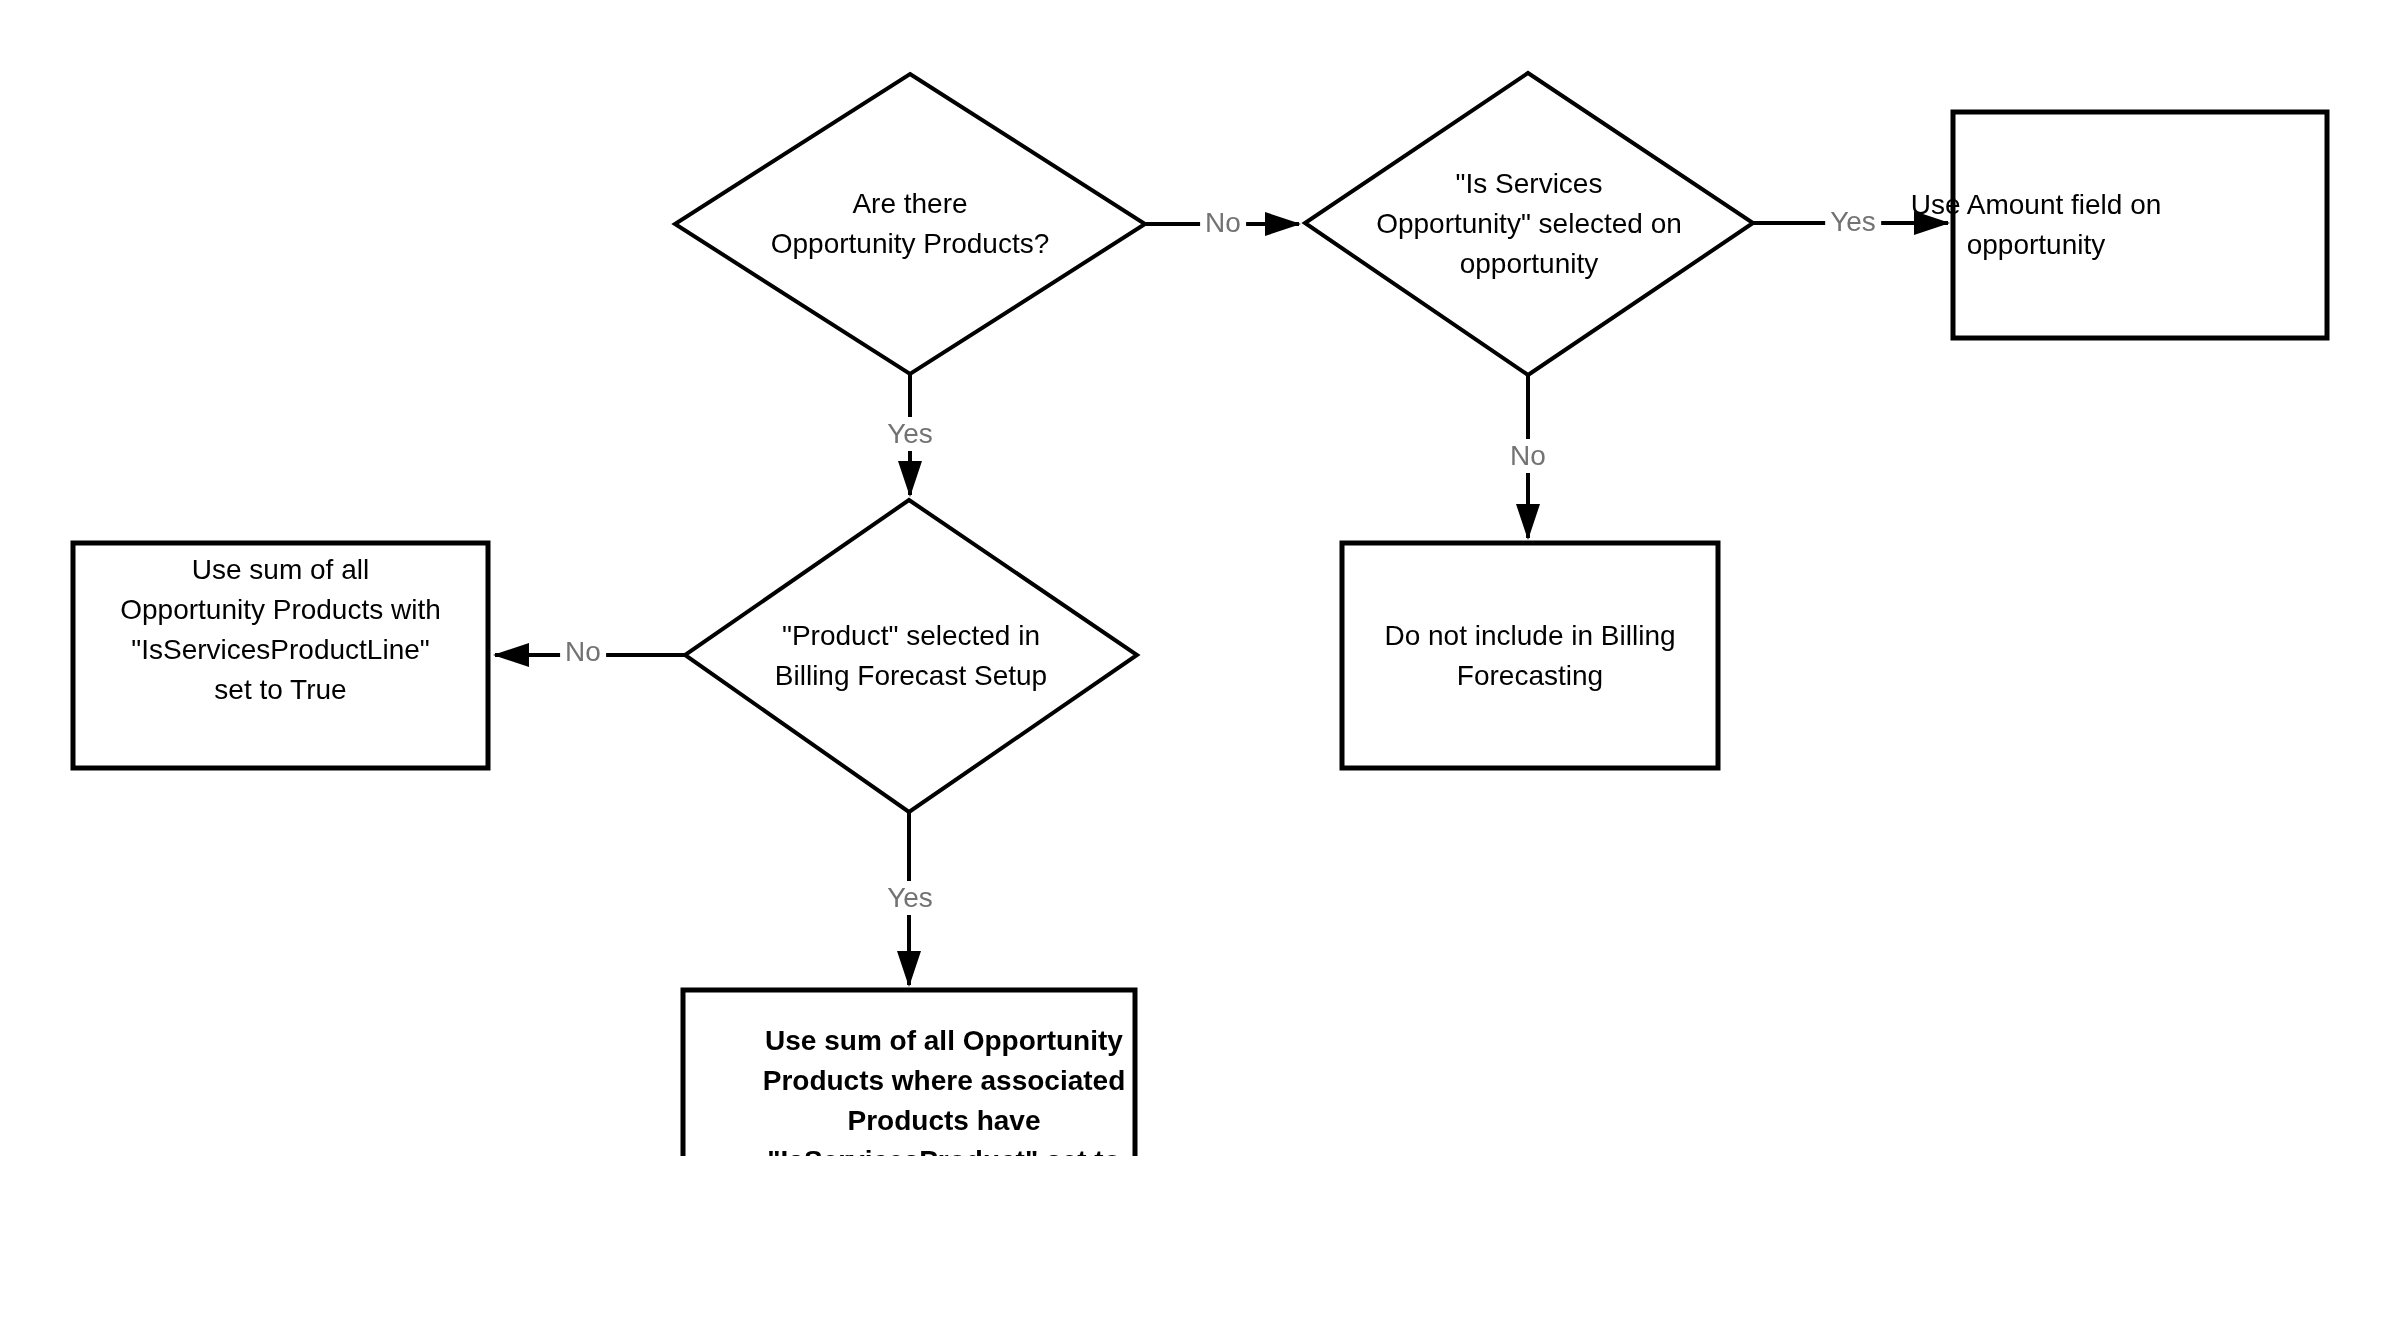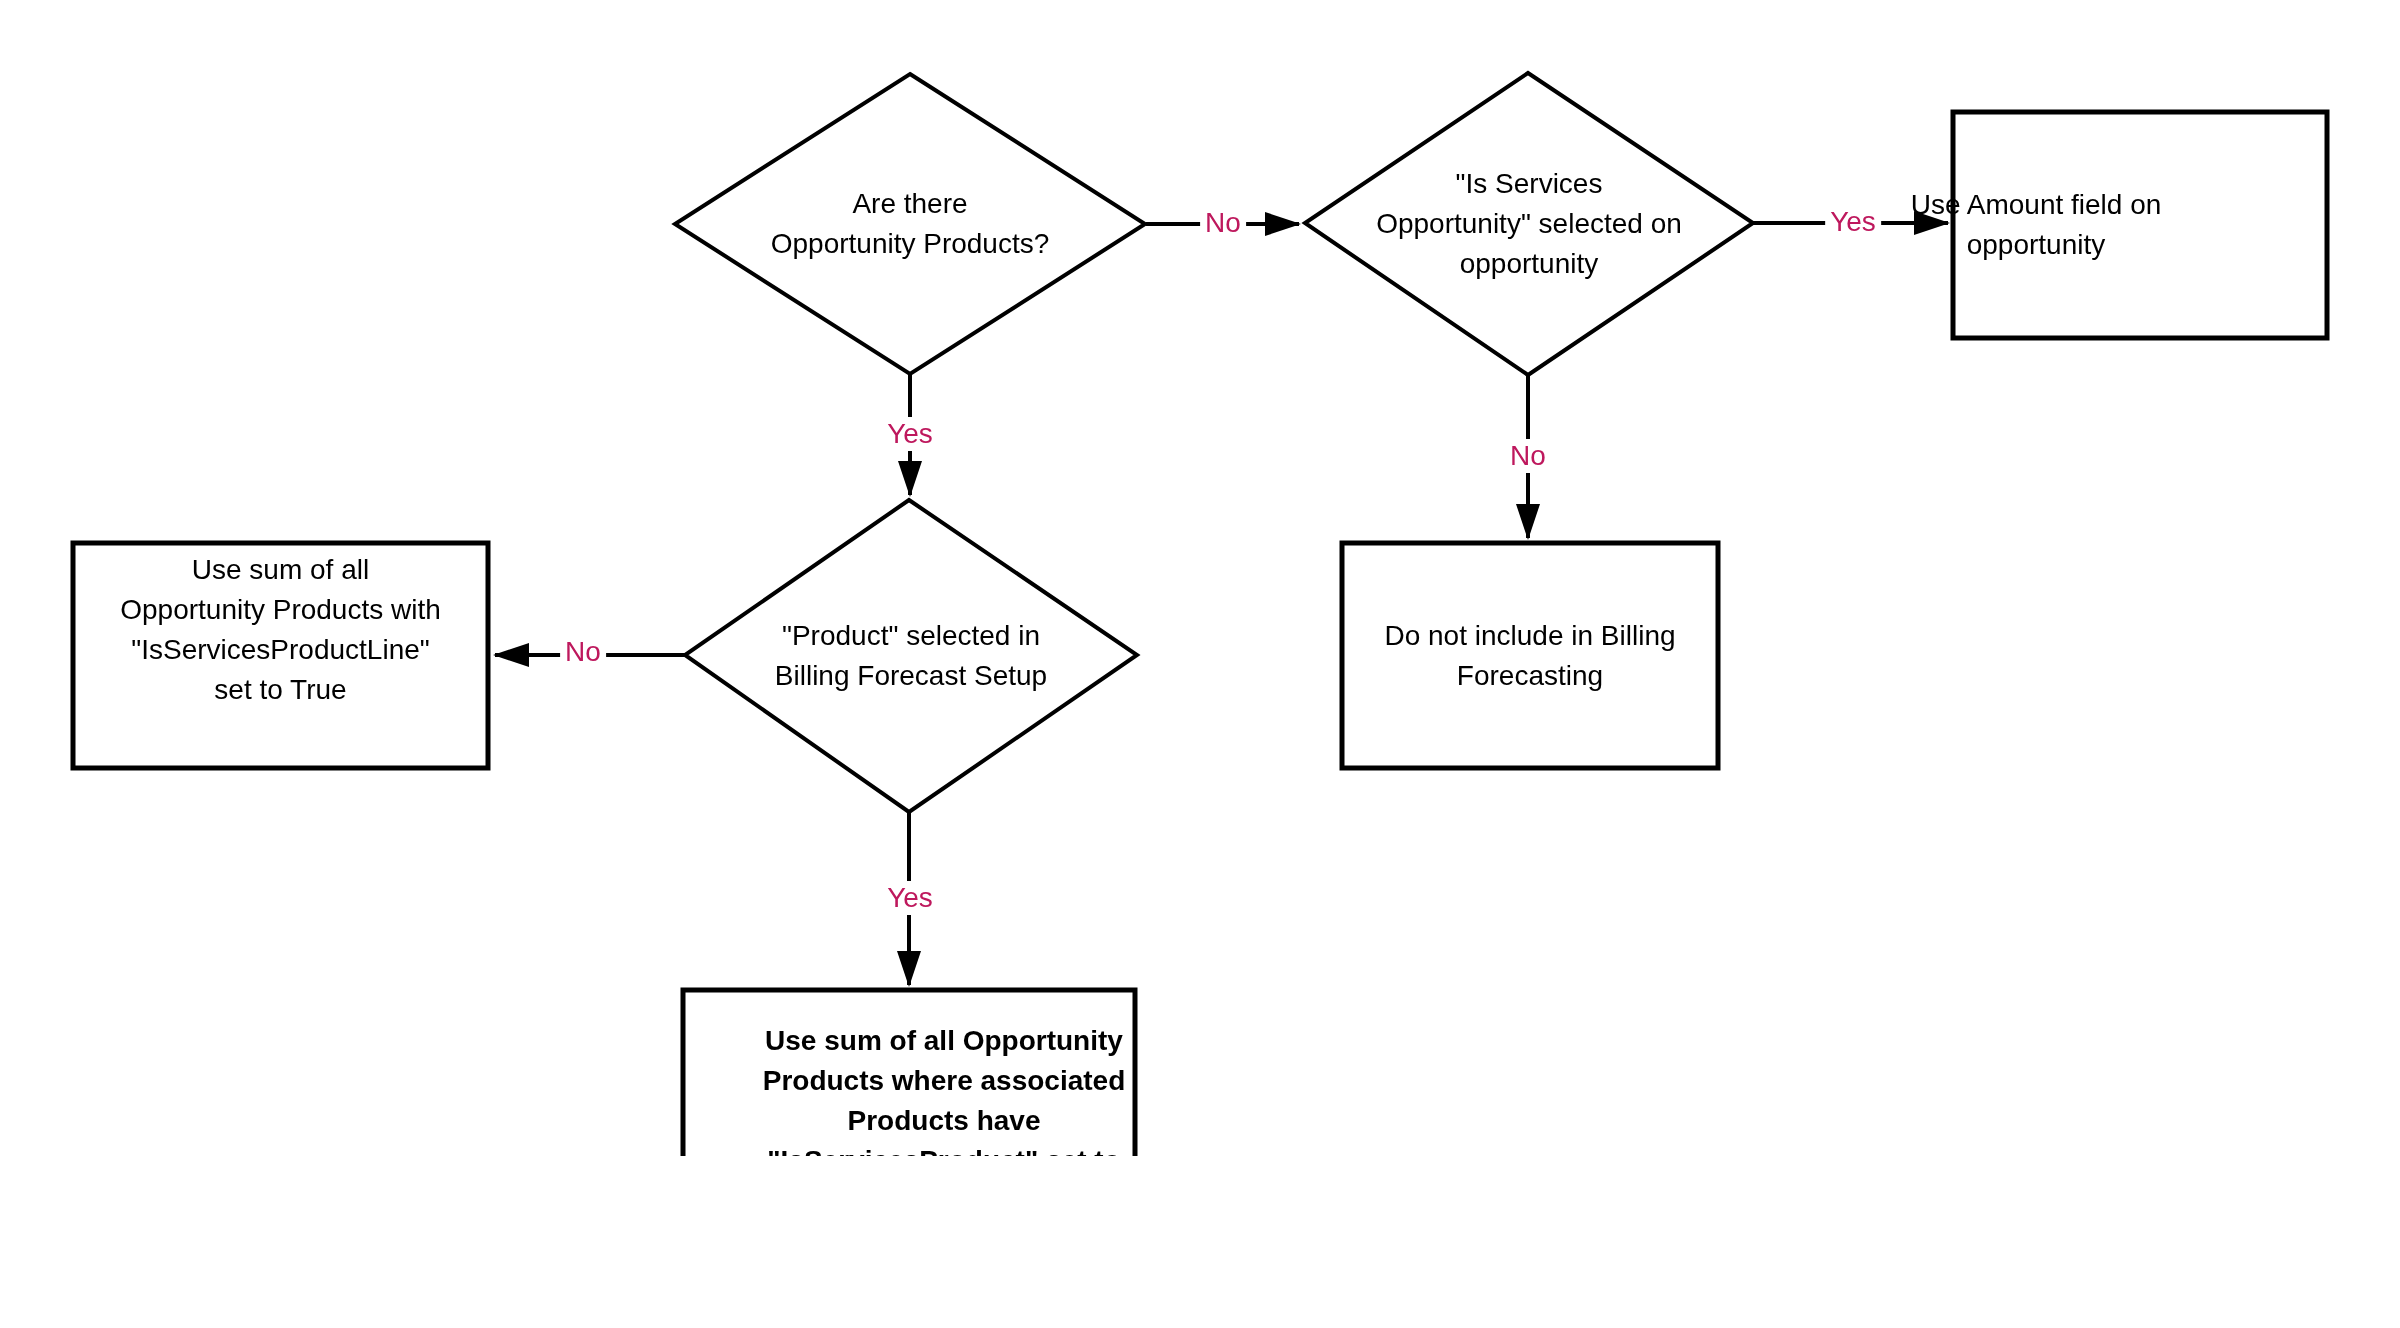--- a/index.html
+++ b/index.html
@@ -32,21 +32,21 @@
     white-space: pre;
     color: #000000;
   }
   .edge-label {
     position: absolute;
     transform: translate(-50%, -50%);
     background: #ffffff;
     padding: 0 5px;
     font-size: 28px;
     line-height: 34px;
-    color: #be185d;
+    color: #737373;
     white-space: pre;
   }
 </style>
 </head>
 <body>
 
 <div class="canvas">
 
   <svg class="shapes" width="2400" height="1328" viewBox="0 0 2400 1328">
     <defs>

